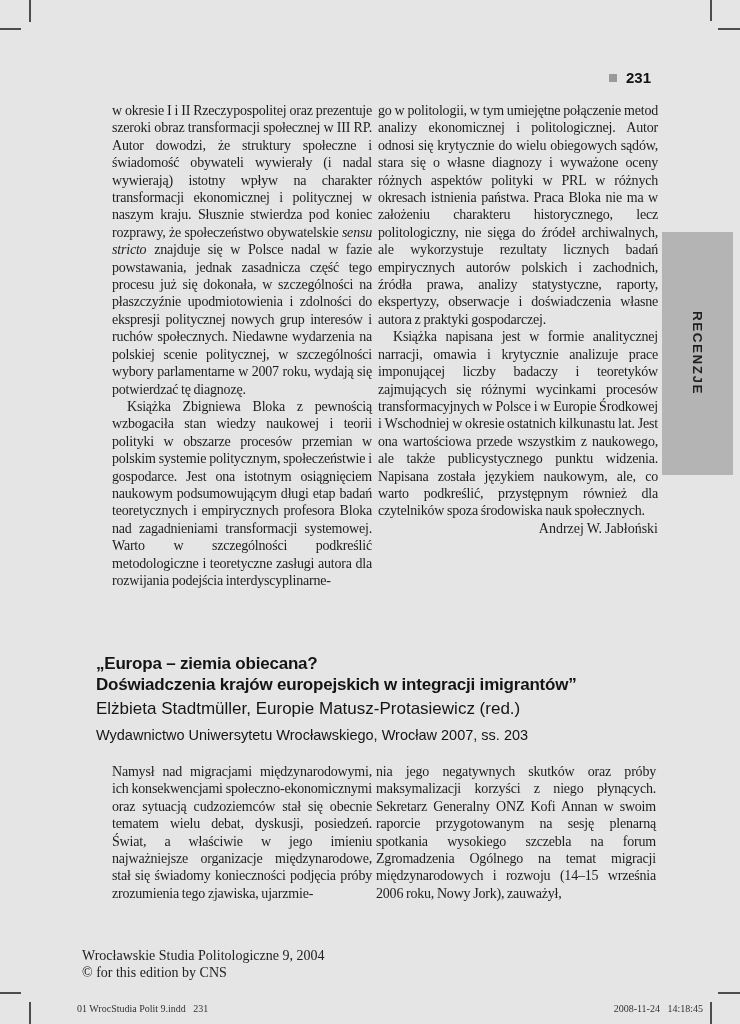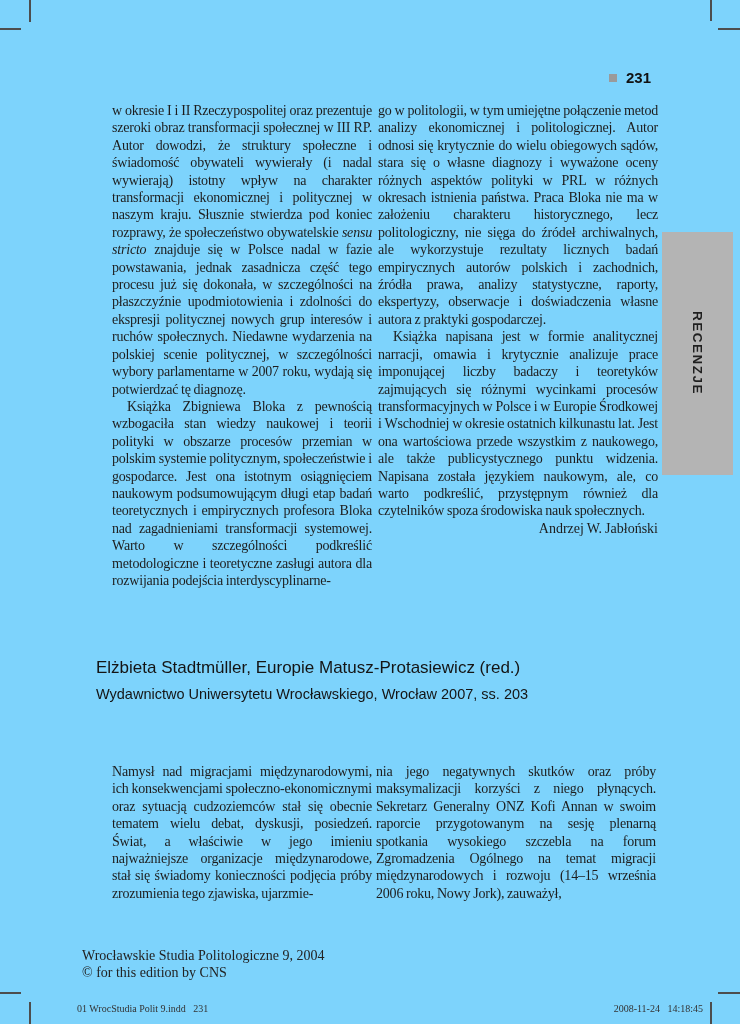--- a/index.html
+++ b/index.html
@@ -3,21 +3,21 @@
 <meta charset="utf-8">
 <style>
   :root{
     --section-tab-bg:#b4b4b4;
     --page-marker:#9a9a9a;
     --text:#1d1d1d;
     --crop-mark:#4d4d4d;
   }
   html,body{margin:0;padding:0;background:#ffffff;}
   .page{
-    position:relative;width:740px;height:1024px;background:#7dd3fc;overflow:hidden;
+    position:relative;width:740px;height:1024px;background:#e5e5e5;overflow:hidden;
     font-family:"Liberation Serif",serif;color:var(--text);
   }
   
   .crop{position:absolute;background:var(--crop-mark);}
   
   .pagenum-row{
     position:absolute;left:609px;top:69px;display:flex;align-items:center;gap:9px;
     font-family:"Liberation Sans",sans-serif;font-weight:bold;font-size:15px;color:#111;
   }
   .pagenum-square{width:8px;height:8px;background:var(--page-marker);}
@@ -82,20 +82,24 @@
       <p><span>w okresie I i II Rzeczypospolitej oraz prezentuje szeroki obraz transformacji społecznej w III RP. Autor dowodzi, że struktury społeczne i świadomość obywateli wywierały (i nadal wywierają) istotny wpływ na charakter transformacji ekonomicznej i politycznej w naszym kraju. Słusznie stwierdza pod koniec rozprawy, że społeczeństwo obywatelskie </span><span class="it">sensu stricto</span><span> znajduje się w Polsce nadal w fazie powstawania, jednak zasadnicza część tego procesu już się dokonała, w szczególności na płaszczyźnie upodmiotowienia i zdolności do ekspresji politycznej nowych grup interesów i ruchów społecznych. Niedawne wydarzenia na polskiej scenie politycznej, w szczególności wybory parlamentarne w 2007 roku, wydają się potwierdzać tę diagnozę.</span></p>
       <p class="indent"><span>Książka Zbigniewa Bloka z pewnością wzbogaciła stan wiedzy naukowej i teorii polityki w obszarze procesów przemian w polskim systemie politycznym, społeczeństwie i gospodarce. Jest ona istotnym osiągnięciem naukowym podsumowującym długi etap badań teoretycznych i empirycznych profesora Bloka nad zagadnieniami transformacji systemowej. Warto w szczególności podkreślić metodologiczne i teoretyczne zasługi autora dla rozwijania podejścia interdyscyplinarne-</span></p>
     </div>
   <div class="col" id="r1-right">
   <p><span>go w politologii, w tym umiejętne połączenie metod analizy ekonomicznej i politologicznej. Autor odnosi się krytycznie do wielu obiegowych sądów, stara się o własne diagnozy i wyważone oceny różnych aspektów polityki w PRL w różnych okresach istnienia państwa. Praca Bloka nie ma w założeniu charakteru historycznego, lecz politologiczny, nie sięga do źródeł archiwalnych, ale wykorzystuje rezultaty licznych badań empirycznych autorów polskich i zachodnich, źródła prawa, analizy statystyczne, raporty, ekspertyzy, obserwacje i doświadczenia własne autora z praktyki gospodarczej.</span></p>
       <p class="indent"><span>Książka napisana jest w formie analitycznej narracji, omawia i krytycznie analizuje prace imponującej liczby badaczy i teoretyków zajmujących się różnymi wycinkami procesów transformacyjnych w Polsce i w Europie Środkowej i Wschodniej w okresie ostatnich kilkunastu lat. Jest ona wartościowa przede wszystkim z naukowego, ale także publicystycznego punktu widzenia. Napisana została językiem naukowym, ale, co warto podkreślić, przystępnym również dla czytelników spoza środowiska nauk społecznych.</span></p>
       <p class="signature">Andrzej W. Jabłoński</p>
     </div>
 
   <div class="heading">
+    <div class="title">
+      <div>„Europa – ziemia obiecana?</div>
+      <div>Doświadczenia krajów europejskich w integracji imigrantów”</div>
+    </div>
     <div class="editors">Elżbieta Stadtmüller, Europie Matusz-Protasiewicz (red.)</div>
     <div class="publisher">Wydawnictwo Uniwersytetu Wrocławskiego, Wrocław 2007, ss. 203</div>
   </div>
 
   <div class="col" id="r2-left">
       <p><span>Namysł nad migracjami międzynarodowymi, ich konsekwencjami społeczno-ekonomicznymi oraz sytuacją cudzoziemców stał się obecnie tematem wielu debat, dyskusji, posiedzeń. Świat, a właściwie w jego imieniu najważniejsze organizacje międzynarodowe, stał się świadomy konieczności podjęcia próby zrozumienia tego zjawiska, ujarzmie-</span></p>
     </div>
   <div class="col" id="r2-right">
       <p><span>nia jego negatywnych skutków oraz próby maksymalizacji korzyści z niego płynących. Sekretarz Generalny ONZ Kofi Annan w swoim raporcie przygotowanym na sesję plenarną spotkania wysokiego szczebla na forum Zgromadzenia Ogólnego na temat migracji międzynarodowych i rozwoju (14–15 września 2006 roku, Nowy Jork), zauważył,</span></p>
     </div>

